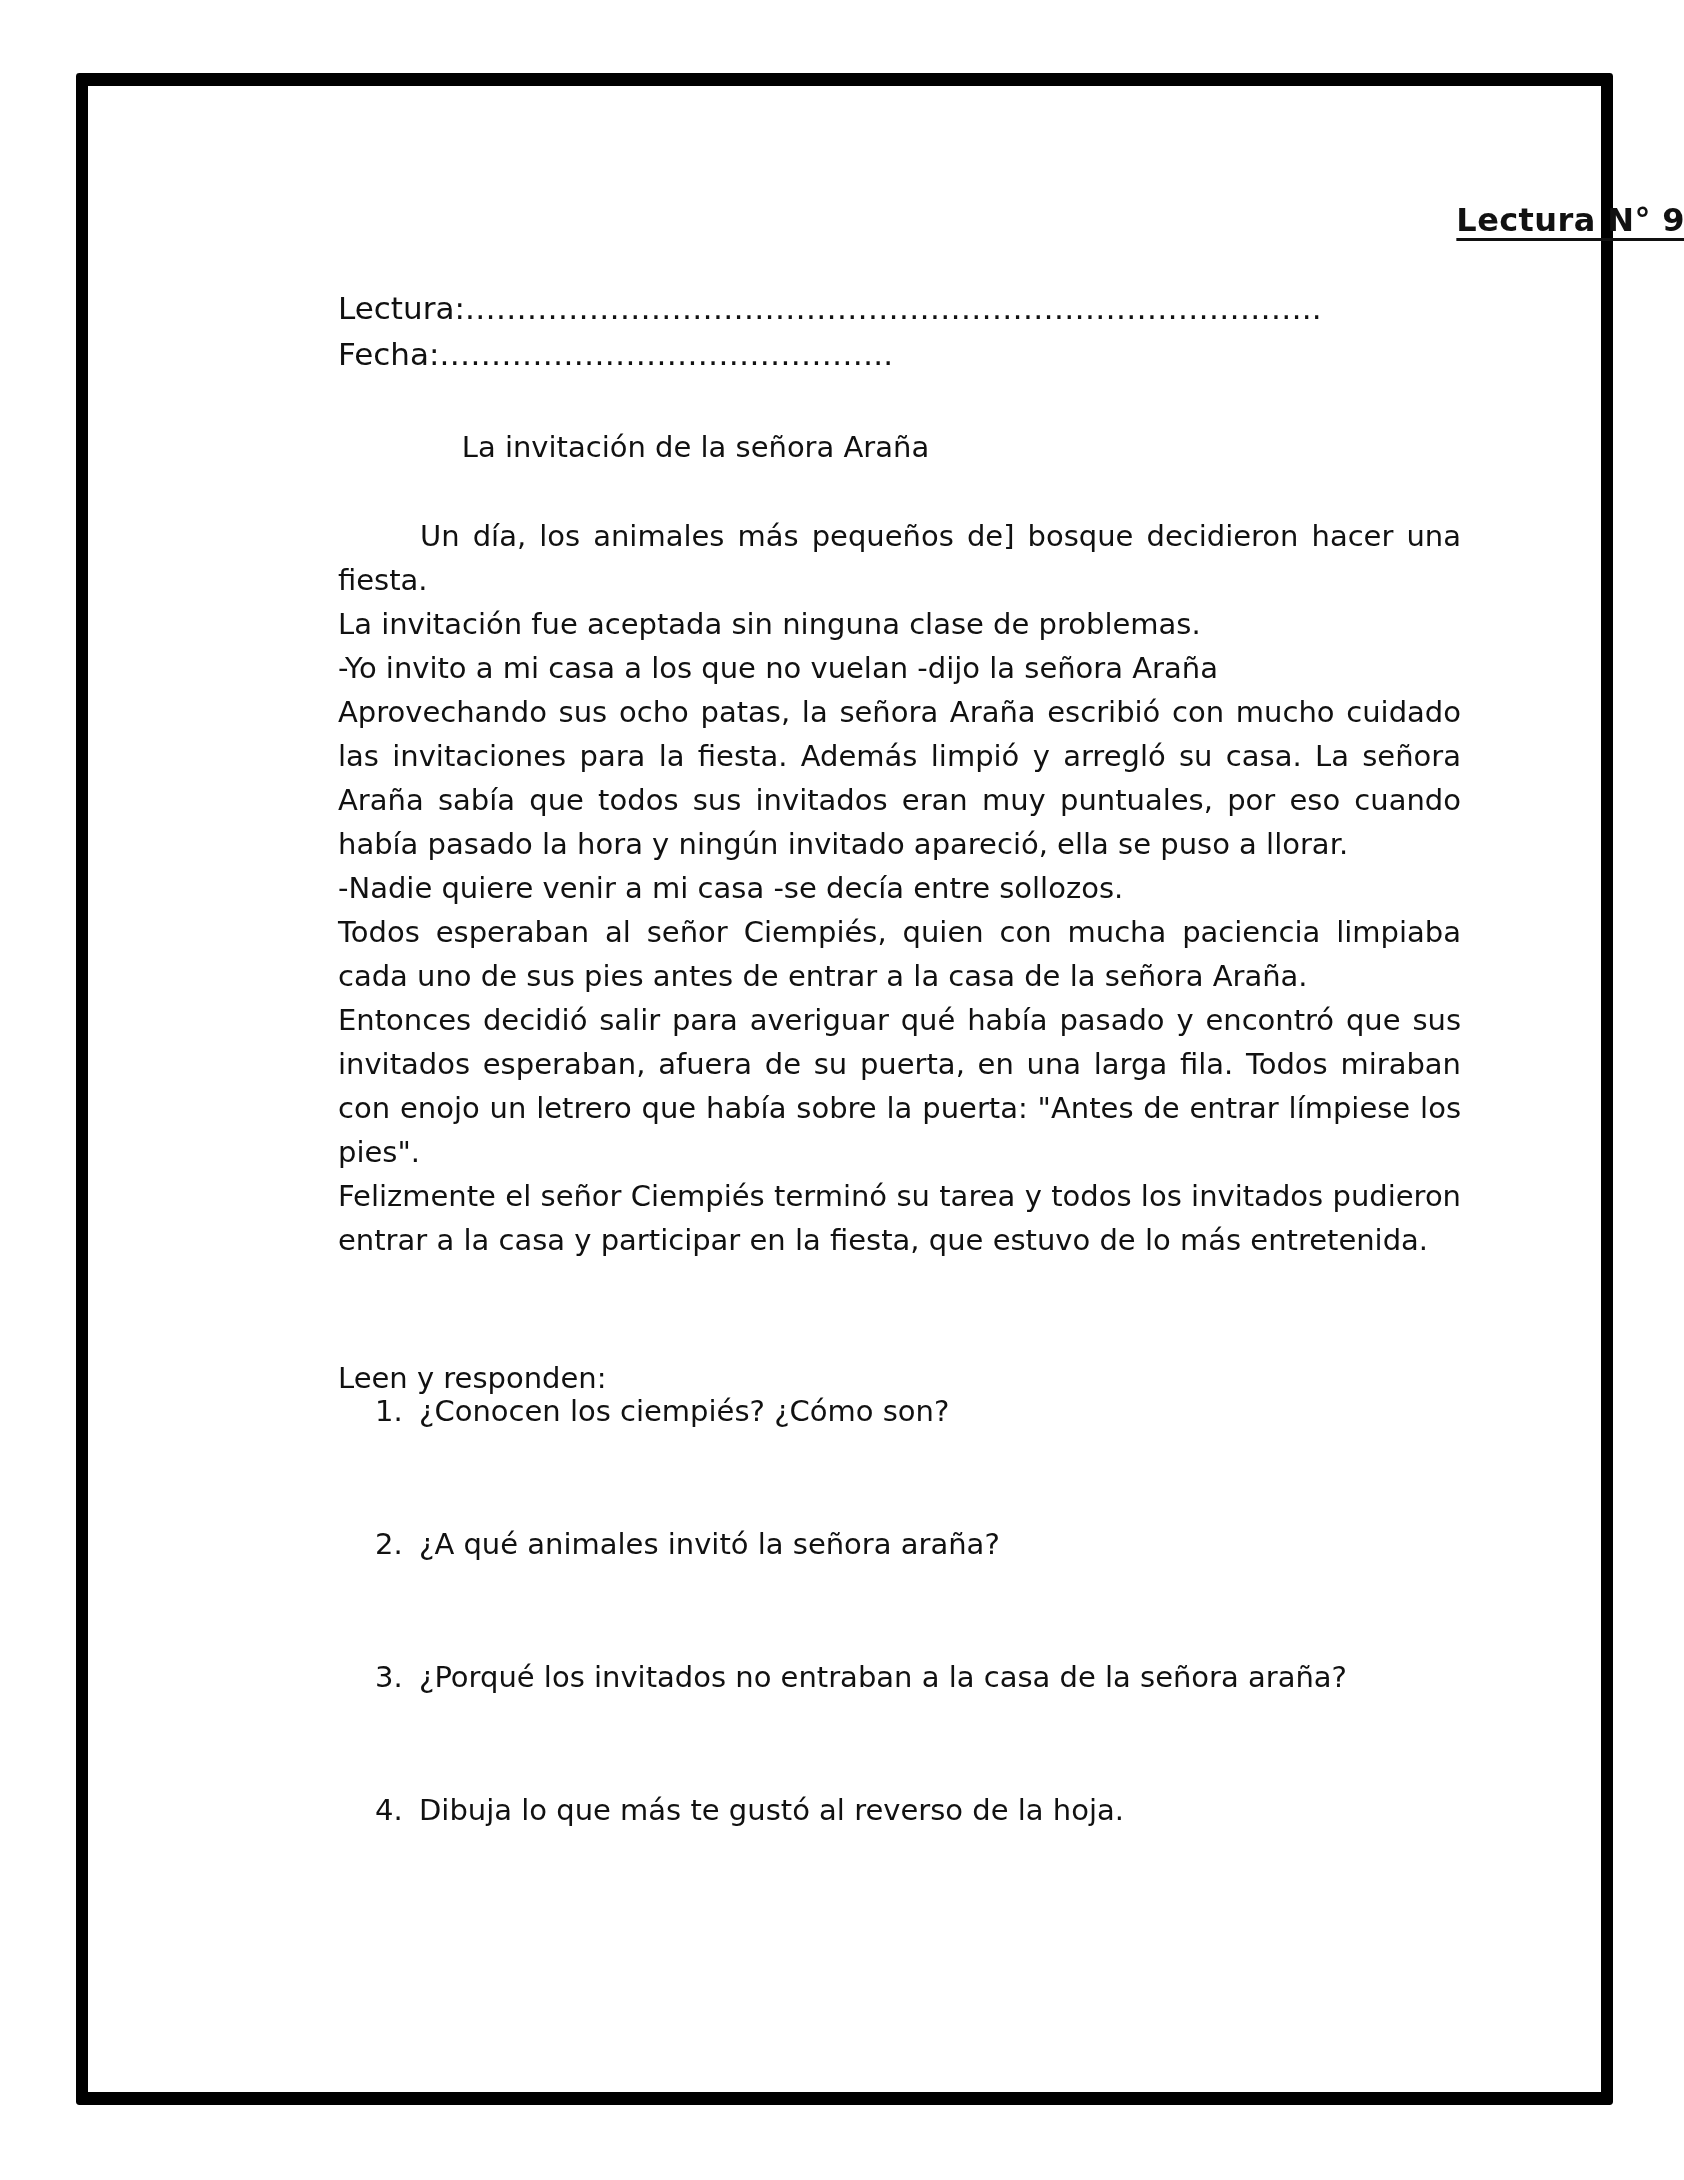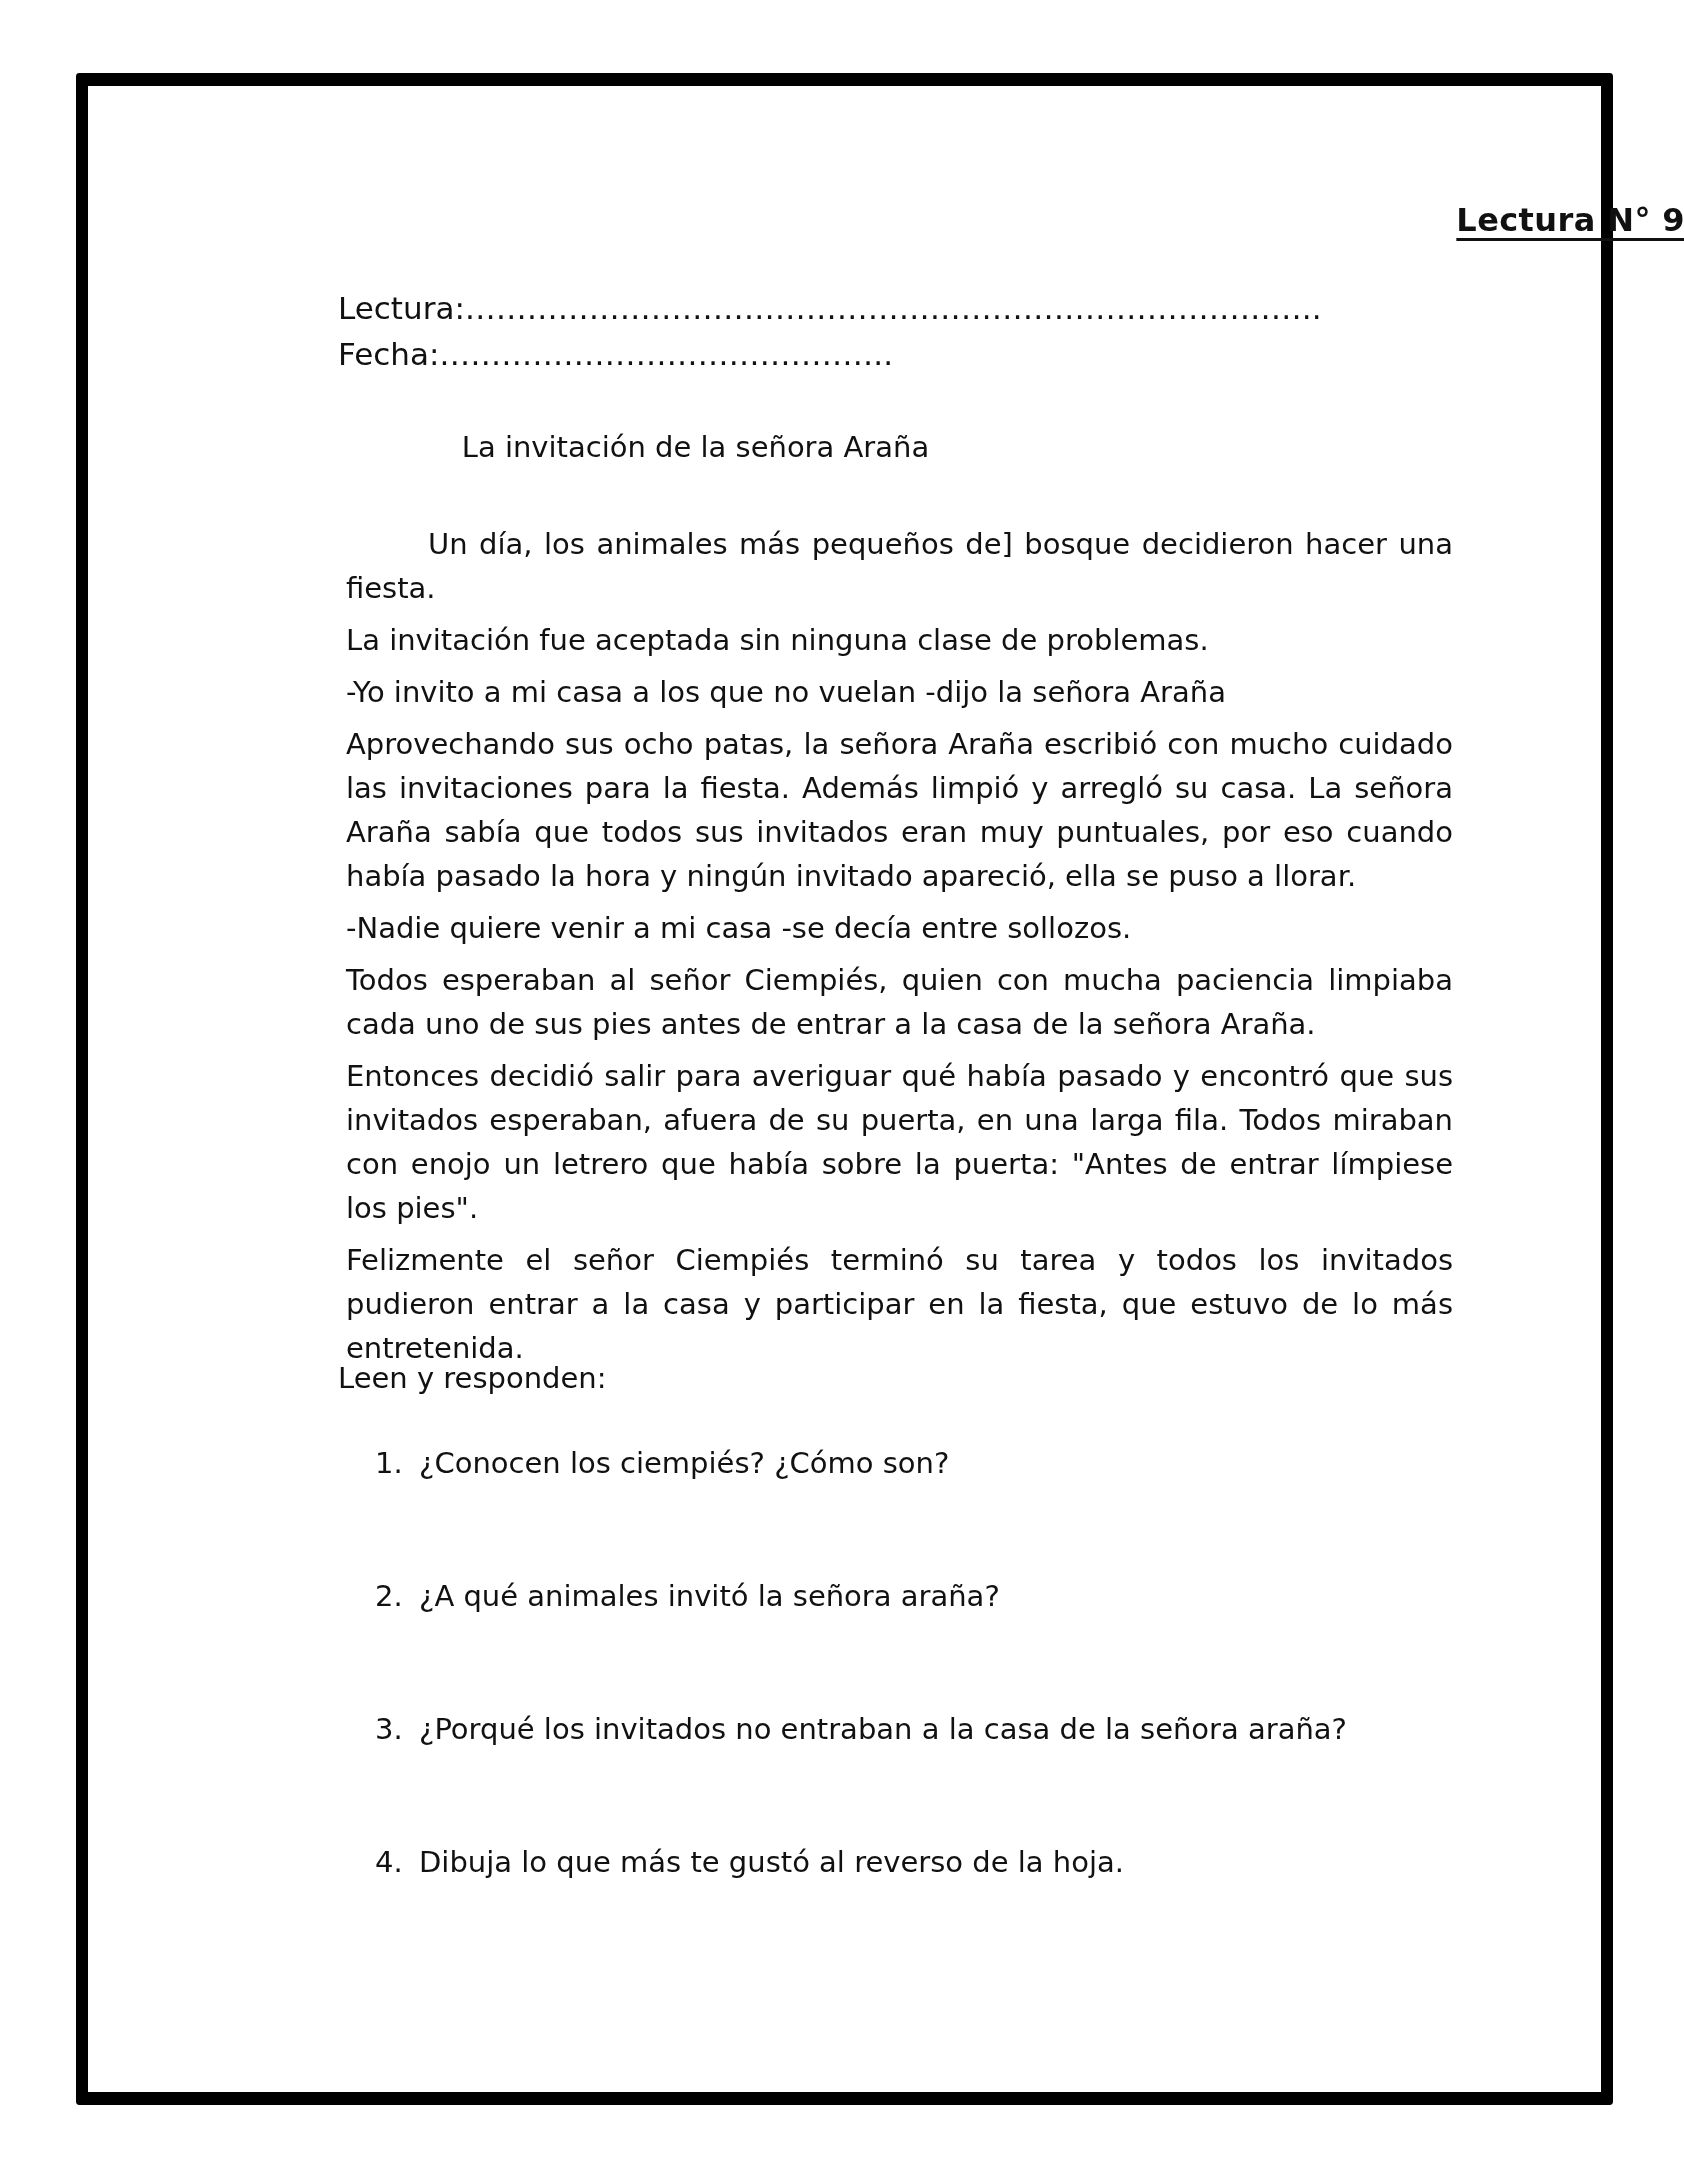--- a/index.html
+++ b/index.html
@@ -77,37 +77,37 @@
     .story {
       position: absolute;
       left: 338px;
       width: 1123px;
       top: 514px;
       font-size: 29px;
       line-height: 44px;
       text-align: justify;
     }
     .story p {
-      margin: 8px;
+      margin: 0;
     }
     .story p.indent {
       text-indent: 82px;
     }
 
     .instructions {
       position: absolute;
       left: 338px;
       top: 1361px;
       font-size: 29px;
     }
 
     .questions {
       position: absolute;
       left: 375px;
-      top: 1446px;
+      top: 1394px;
       width: 1107px;
       margin: 0;
       padding: 0;
       list-style: none;
       font-size: 29px;
     }
     .questions li {
       height: 133px;
       white-space: nowrap;
     }

